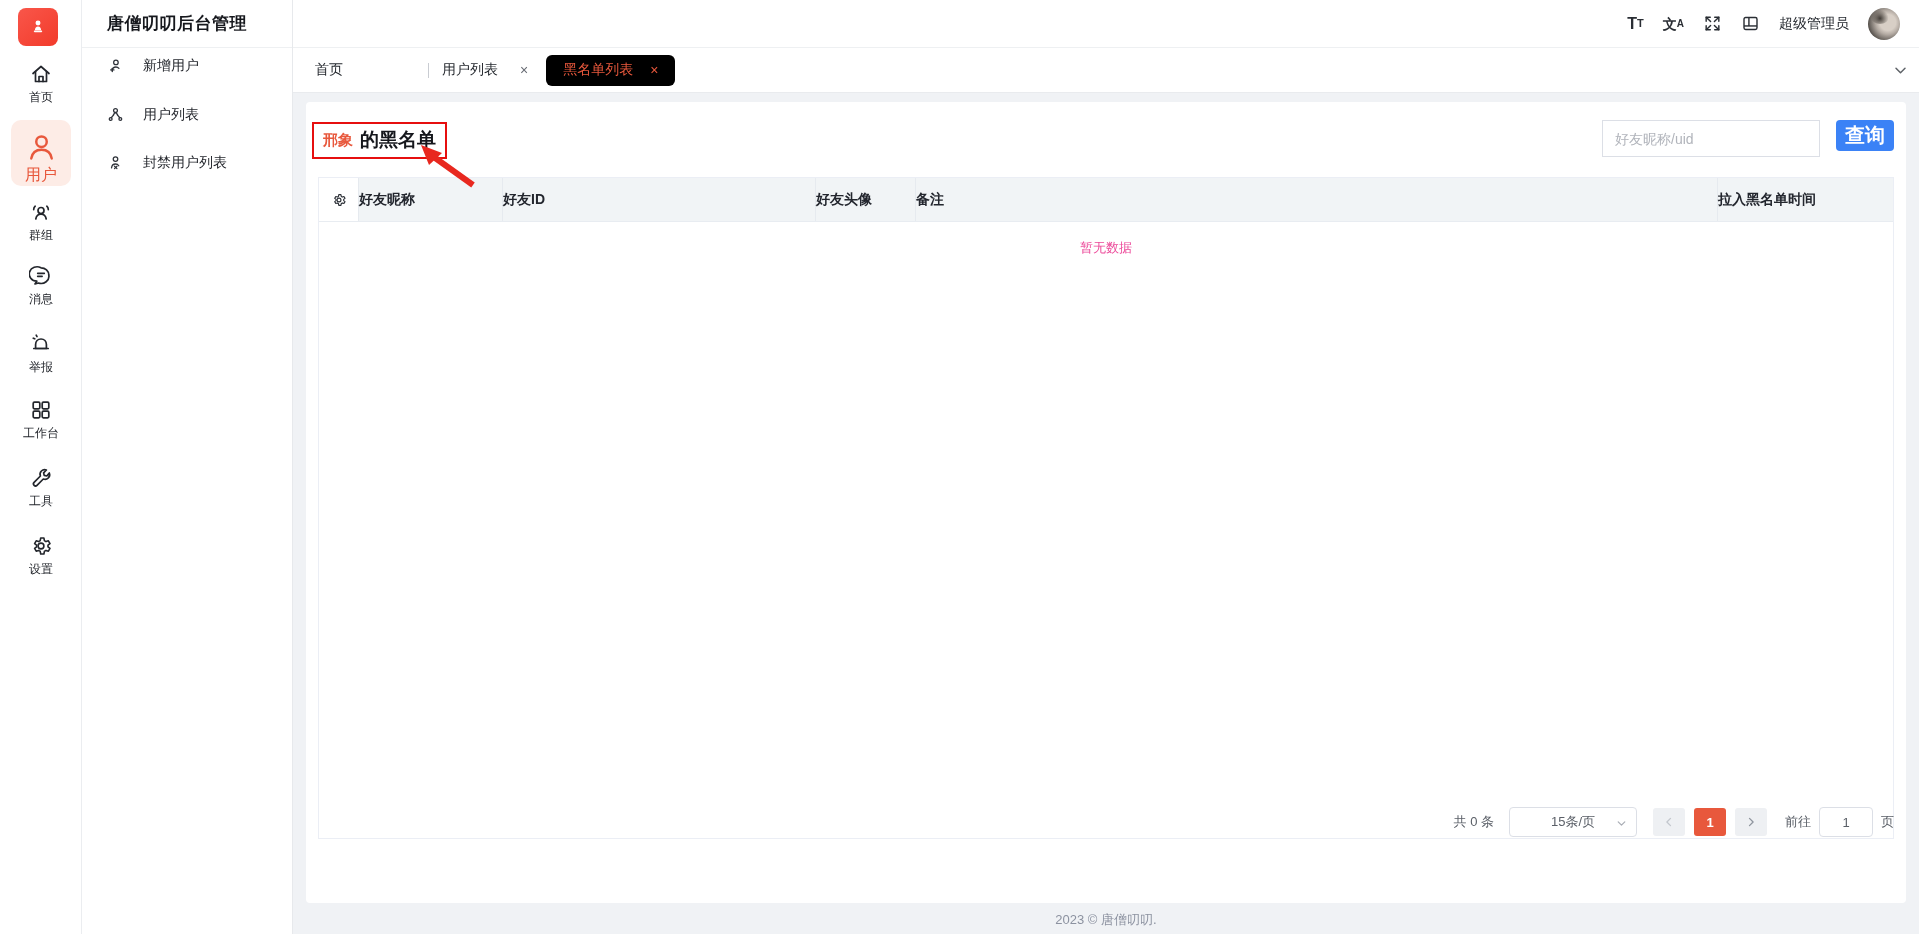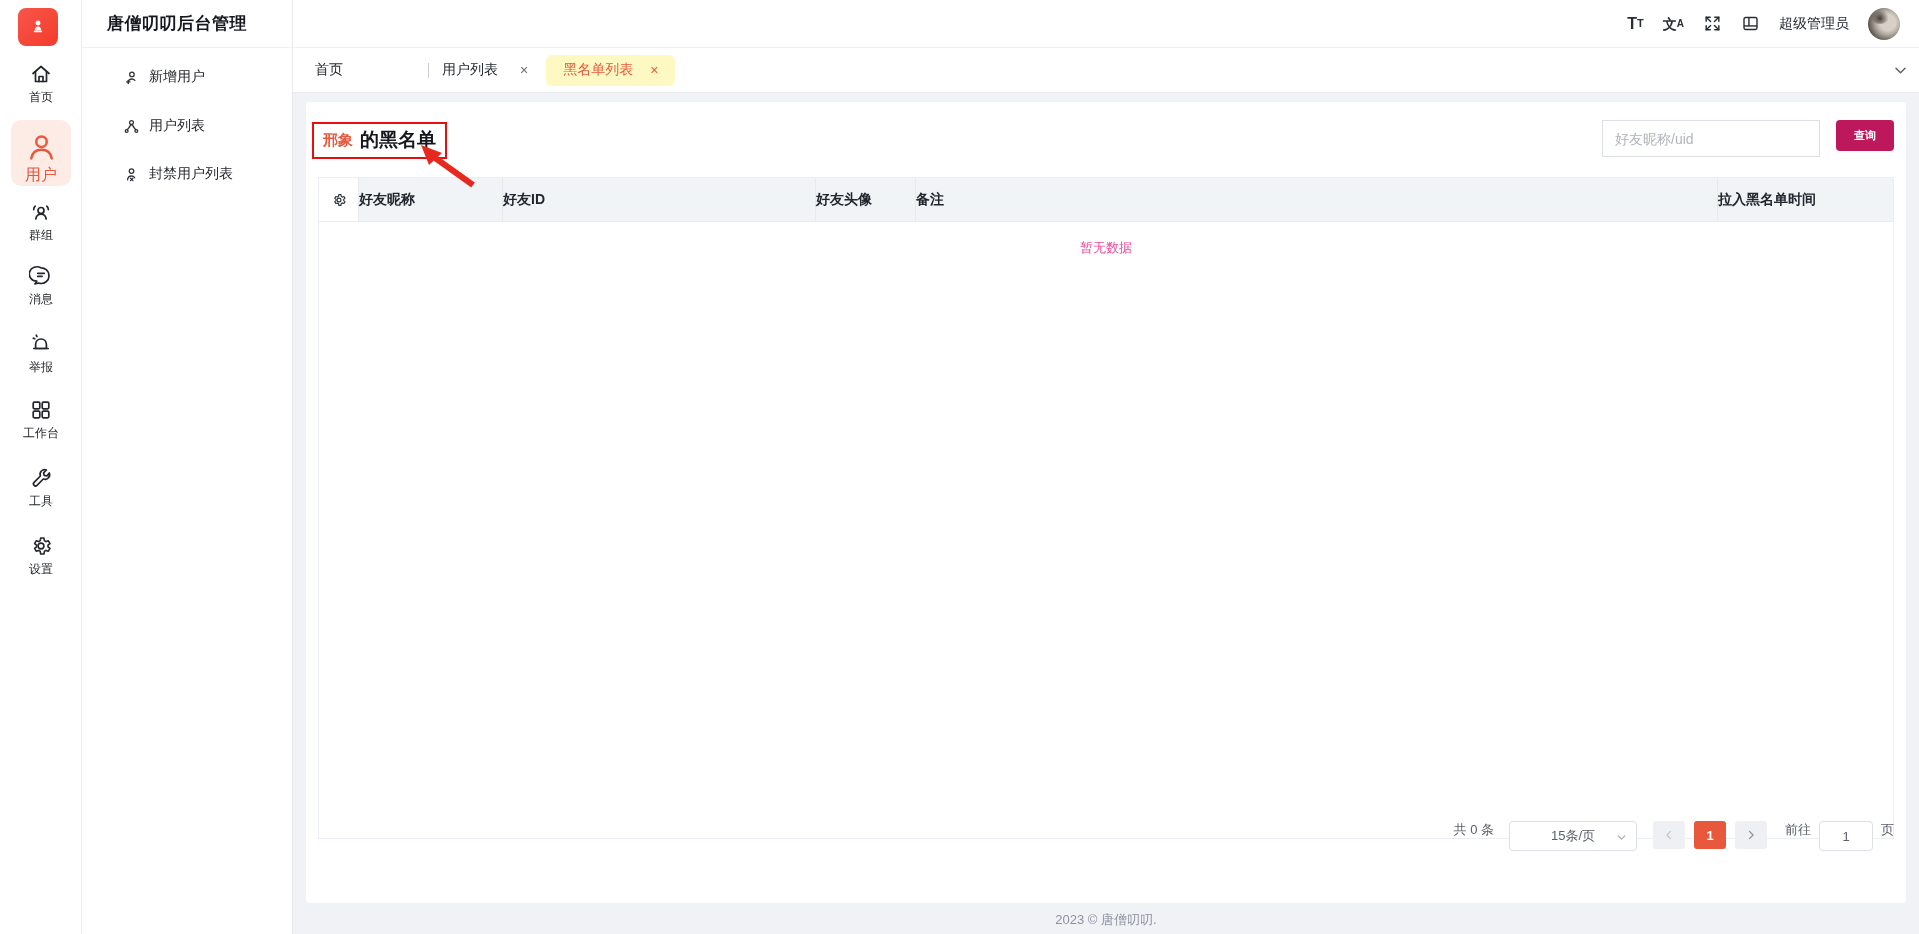--- a/index.html
+++ b/index.html
@@ -17,21 +17,21 @@
   .rail-item .rlb { margin-top:3px; font-size:12px; color:#23262c; }
   .rail-pill { position:absolute; left:11px; width:60px; height:66px; border-radius:10px; background:#fdece6;
                display:flex; flex-direction:column; align-items:center; padding-top:10px; cursor:pointer; }
   .rail-pill .ric { color:#e8583c; }
   .rail-pill .rlb { color:#e8583c; }
 
   
   .menu-aside { position:absolute; left:82px; top:0; width:211px; height:934px; background:#fff; border-right:1px solid #e7e9ec; z-index:4; }
   .menu-head { height:48px; border-bottom:1px solid #eef0f2; display:flex; align-items:center; padding-left:25px; }
   .menu-title { font-size:17px; font-weight:700; color:#16181d; letter-spacing:.5px; white-space:nowrap; }
-  .menu-item { position:absolute; left:16px; width:210px; height:40px; display:flex; align-items:center; padding-left:25px; gap:9px; cursor:pointer; }
+  .menu-item { position:absolute; left:0; width:210px; height:40px; display:flex; align-items:flex-start; padding-left:25px; gap:19px; cursor:pointer; }
   .menu-item .mic { width:17px; height:17px; color:#30343b; }
   .menu-item .mlb { font-size:14px; color:#23262c; }
 
   
   .topbar { position:absolute; left:293px; top:0; width:1626px; height:48px; background:#fff; border-bottom:1px solid #eef0f2;
             display:flex; align-items:center; justify-content:flex-end; padding-right:19px; gap:19px; }
   .tb-ic { color:#2a2e34; cursor:pointer; display:flex; align-items:center; }
   .ic-fontsize { font-weight:600; font-size:16px; line-height:1; }
   .ic-fontsize .small-t { font-size:11px; }
   .ic-translate { font-size:14px; font-weight:600; line-height:1; }
@@ -43,52 +43,52 @@
                    background:radial-gradient(circle at 50% 60%, rgba(40,35,30,.85), rgba(40,35,30,0) 70%); }
 
   
   .tabbar { position:absolute; left:293px; top:48px; width:1626px; height:45px; background:#fff; border-bottom:1px solid #e9ebee;
             display:flex; align-items:center; padding-left:22px; z-index:3; }
   .tab-plain { font-size:14px; color:#1f2329; cursor:pointer; }
   .tab-home { width:113px; }
   .tab-divider { width:1px; height:15px; background:#c9ccd2; }
   .tab-users { margin-left:13px; display:flex; align-items:center; gap:22px; }
   .tab-close { font-size:14px; color:#676b73; cursor:pointer; line-height:1; }
-  .tab-active { margin-left:18px; height:31px; padding:0 17px; background:#fef9c3; border-radius:6px;
+  .tab-active { margin-left:18px; height:31px; padding:0 17px; background:#000000; border-radius:6px;
                 display:flex; align-items:center; gap:17px; cursor:pointer; }
   .tab-active .tab-lb { font-size:14px; color:#e8583c; }
   .tab-active .tab-close { color:#e8583c; }
   .tab-chevron { position:absolute; right:11px; top:15px; color:#5f6368; cursor:pointer; }
 
   
   .page-bg { position:absolute; left:293px; top:90px; width:1626px; height:844px; background:#f0f2f5; }
   .card { position:absolute; left:306px; top:102px; width:1600px; height:801px; background:#fff; border-radius:4px; z-index:2; }
 
   .title-anno { position:absolute; left:6px; top:20px; border:2px solid #e60f0f; padding:3px 9px 4px;
                 display:inline-flex; gap:7px; align-items:center; background:#fff; }
   .title-hl { font-size:15px; font-weight:700; color:#e8583c; }
   .title-rest { font-size:19px; font-weight:700; color:#15171c; }
   .anno-arrow { position:absolute; left:112px; top:42px; width:60px; height:44px; z-index:6; }
 
   .search-input { position:absolute; left:1296px; top:18px; width:218px; height:37px; border:1px solid #dcdfe6; border-radius:0;
                   font-size:14px; padding:0 12px; color:#404040; outline:none; font-family:inherit; }
   .search-input::placeholder { color:#b1b4bb; }
-  .search-btn { position:absolute; left:1530px; top:18px; width:58px; height:31px; background:#be185d; border:none; border-radius:4px;
-                color:#fff; font-size:11px; font-weight:600; cursor:pointer; font-family:inherit; }
+  .search-btn { position:absolute; left:1530px; top:18px; width:58px; height:31px; background:#3b82f6; border:none; border-radius:4px;
+                color:#fff; font-size:20px; font-weight:600; cursor:pointer; font-family:inherit; }
 
   .table { position:absolute; left:12px; top:75px; width:1576px; height:662px; border:1px solid #ebeef5; }
   .thead { display:flex; height:44px; border-bottom:1px solid #e8ecf1; }
   .th { background:#f1f4f6; border-right:1px solid #e6eaef; display:flex; align-items:center; 
         font-size:14px; font-weight:700; color:#23262e; white-space:nowrap; }
   .th:last-child { border-right:none; }
   .th-gear { width:40px; background:#fff; padding-left:0; justify-content:center; }
   .th-1 { width:144px; } .th-2 { width:313px; } .th-3 { width:100px; } .th-4 { width:175px; } .th-5 { flex:1; }
   .tbody-empty { text-align:center; padding-top:17px; font-size:13px; color:#ec4899; }
 
-  .pagination { position:absolute; right:12px; top:719px; height:32px; display:flex; align-items:flex-start; }
+  .pagination { position:absolute; right:12px; top:704px; height:32px; display:flex; align-items:center; }
   .pg-total { font-size:13px; color:#5b6068; margin-right:15px; }
   .pg-size { position:relative; width:128px; height:30px; border:1px solid #dcdfe6; border-radius:4px; background:#fff;
              display:flex; align-items:center; justify-content:center; font-size:13px; color:#5b6068; cursor:pointer; margin-right:16px; }
   .pg-size .sel-chev { position:absolute; right:9px; top:10px; color:#a9adb5; }
   .pg-btn { width:32px; height:28px; border-radius:3px; background:#eef0f3; display:flex; align-items:center; justify-content:center;
             cursor:pointer; margin-right:9px; border:none; }
   .pg-prev { color:#c3c7cd; }
   .pg-next { color:#8f959e; }
   .pg-cur { width:32px; height:28px; border-radius:3px; background:#e8583c; color:#fff; font-size:13px; font-weight:700;
             display:flex; align-items:center; justify-content:center; cursor:pointer; margin-right:9px; }

